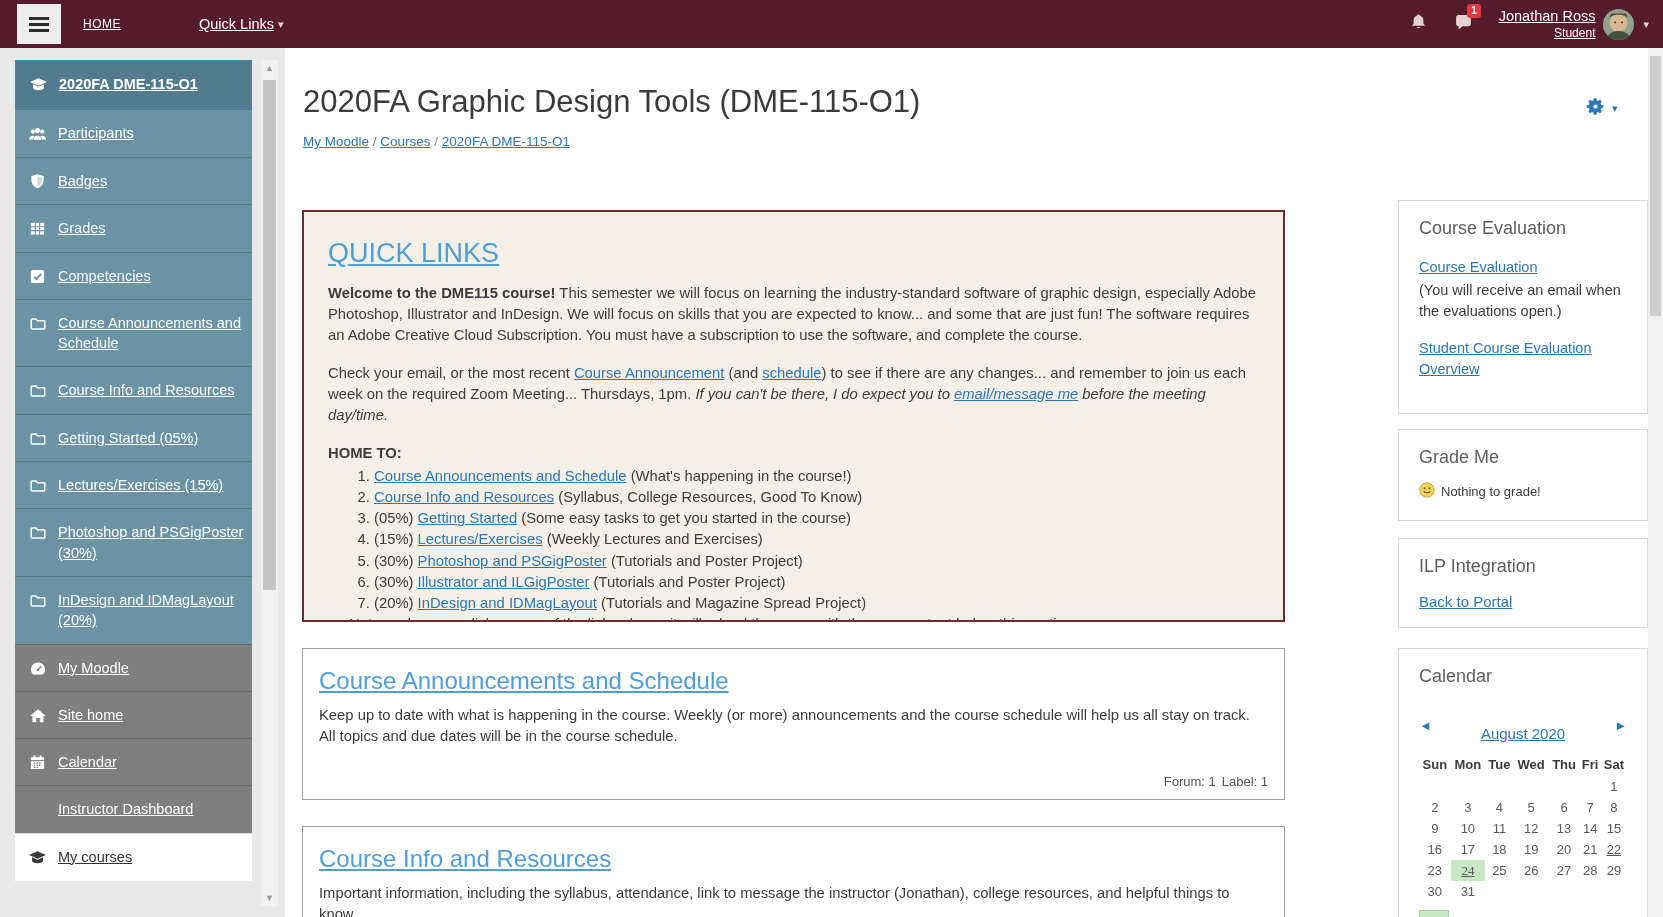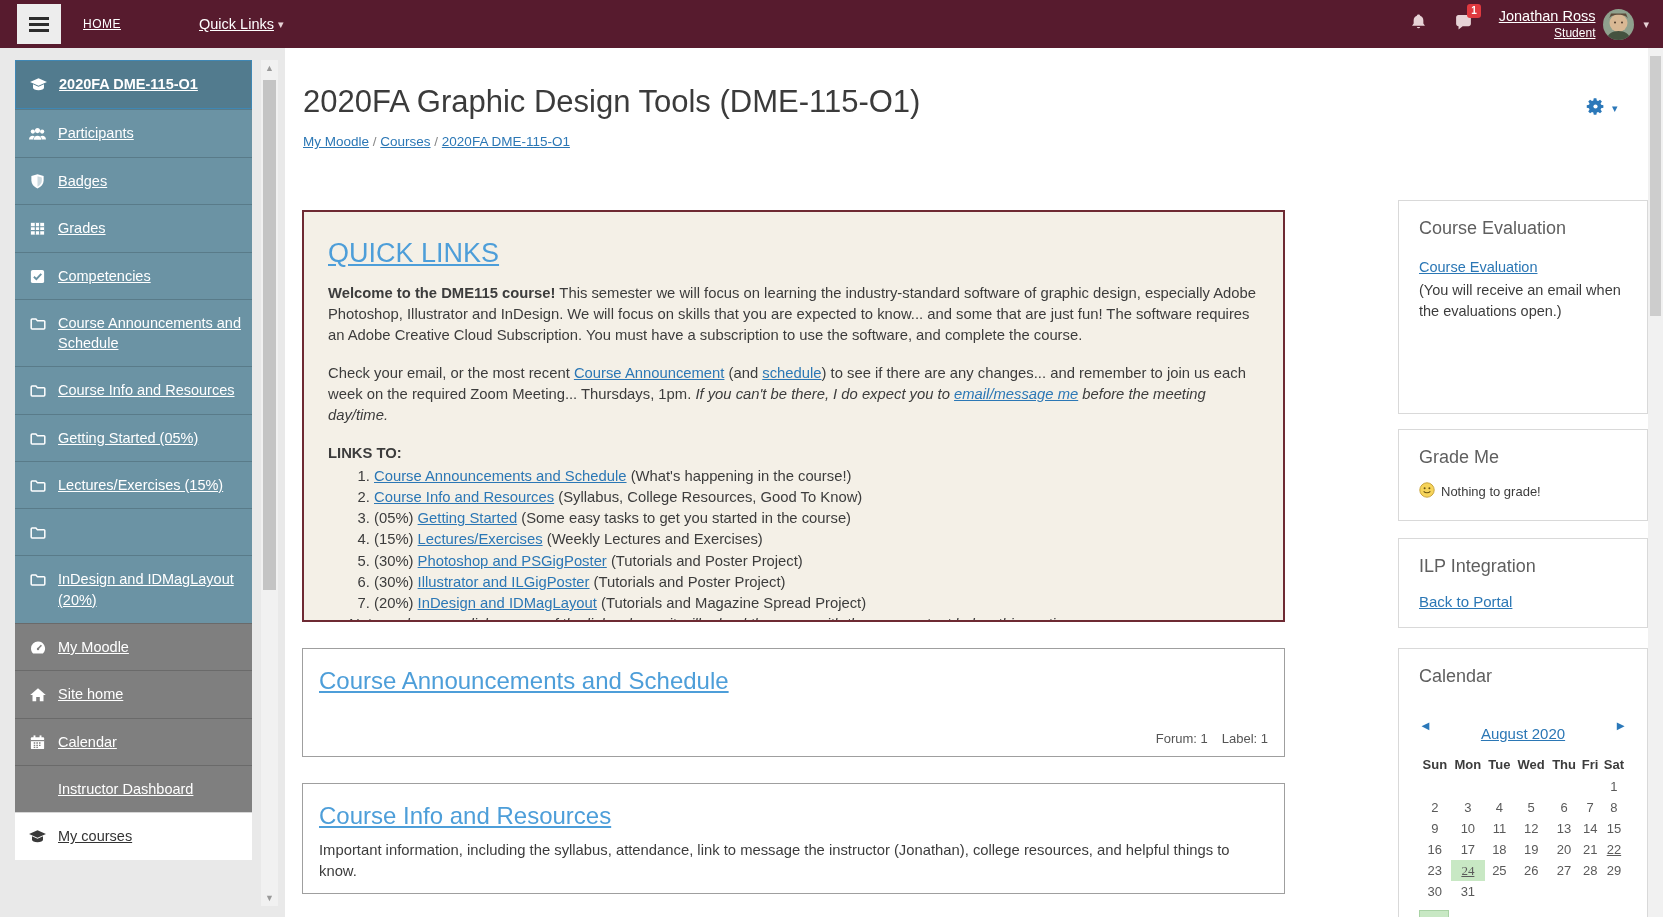--- a/index.html
+++ b/index.html
@@ -61,21 +61,21 @@
   .ql-box .jumpto { font-weight:bold; margin-bottom:2px; }
   .ql-box ol { margin-left:46px; font-size:14.8px; line-height:1.43; }
   .ql-note { font-style:italic; margin-left:20px; font-size:14.4px; }
   .em { font-style:italic; }
 
   
   .section-box { background:#fff; border:1px solid #9f9f9f; padding:14px 16px 10px; margin-top:26px; }
   .section-heading { font-size:24px; font-weight:300; color:#4d9ed9; text-decoration:underline; display:inline-block; margin:4px 0 10px; }
   .section-box p { font-size:14.8px; line-height:1.45; }
   .section-meta { text-align:right; font-size:13px; color:#555; margin-top:26px; }
-  .section-meta span { margin-left:14px; }
+  .section-meta span { margin-left:6px; }
 
   
   .block { background:#fff; border:1px solid #d9d9d9; padding:17px 20px; }
   .block-title { font-size:18px; font-weight:300; color:#5f5f5f; }
   .blk-ce { height:214px; }
   .blk-gm { height:92px; margin-top:15px; }
   .blk-ilp { height:90px; margin-top:17px; }
   .blk-cal { margin-top:20px; height:290px; }
   .blk-ce .block-title { margin-bottom:18px; }
   .blk-ce a, .blk-ce .txt { font-size:14.5px; line-height:1.45; }
@@ -218,20 +218,21 @@
           </svg>
         </span>
       <span class="lbl">Lectures/Exercises (15%)</span>
     </div>
     <div class="nav-item">
       <span class="nicon">
           <svg width="18" height="18" viewBox="0 0 18 18">
             <path d="M2.2 5c0-.5.4-.9.9-.9h3.8l1.5 1.6h6.5c.5 0 .9.4.9.9v6.5c0 .5-.4.9-.9.9H3.1c-.5 0-.9-.4-.9-.9z" fill="none" stroke="#fff" stroke-width="1.5"></path>
           </svg>
         </span>
+      <span class="lbl">Photoshop and PSGigPoster (30%)</span>
     </div>
     <div class="nav-item">
       <span class="nicon">
           <svg width="18" height="18" viewBox="0 0 18 18">
             <path d="M2.2 5c0-.5.4-.9.9-.9h3.8l1.5 1.6h6.5c.5 0 .9.4.9.9v6.5c0 .5-.4.9-.9.9H3.1c-.5 0-.9-.4-.9-.9z" fill="none" stroke="#fff" stroke-width="1.5"></path>
           </svg>
         </span>
       <span class="lbl">InDesign and IDMagLayout (20%)</span>
     </div>
 
@@ -296,49 +297,51 @@
   </div>
   <div class="breadcrumb">
     <span class="sep"><a>My Moodle</a></span><span class="sep"><a>Courses</a></span><a>2020FA DME-115-O1</a>
   </div>
 
   <div class="col-left">
     <div class="ql-box">
       <span class="ql-heading linklike">QUICK LINKS</span>
       <p><strong>Welcome to the DME115 course!</strong><span> This semester we will focus on learning the industry-standard software of graphic design, especially Adobe Photoshop, Illustrator and InDesign. We will focus on skills that you are expected to know... and some that are just fun! The software requires an Adobe Creative Cloud Subscription. You must have a subscription to use the software, and complete the course.</span></p>
       <p><span>Check your email, or the most recent </span><a>Course Announcement</a><span> (and </span><a>schedule</a><span>) to see if there are any changes... and remember to join us each week on the required Zoom Meeting... Thursdays, 1pm. </span><span class="em">If you can't be there, I do expect you to </span><a class="em">email/message me</a><span class="em"> before the meeting day/time.</span></p>
-      <p class="jumpto">LINKS TO:</p>
+      <p class="jumpto">HOME TO:</p>
       <ol>
         <li><span></span><a>Course Announcements and Schedule</a><span> (What's happening in the course!)</span></li>
         <li><span></span><a>Course Info and Resources</a><span> (Syllabus, College Resources, Good To Know)</span></li>
         <li><span>(05%) </span><a>Getting Started</a><span> (Some easy tasks to get you started in the course)</span></li>
         <li><span>(15%) </span><a>Lectures/Exercises</a><span> (Weekly Lectures and Exercises)</span></li>
         <li><span>(30%) </span><a>Photoshop and PSGigPoster</a><span> (Tutorials and Poster Project)</span></li>
         <li><span>(30%) </span><a>Illustrator and ILGigPoster</a><span> (Tutorials and Poster Project)</span></li>
         <li><span>(20%) </span><a>InDesign and IDMagLayout</a><span> (Tutorials and Magazine Spread Project)</span></li>
       </ol>
       <p class="ql-note">Note... when you click on one of the links above, it will reload the page, with the new content below this section.</p>
     </div>
 
     <div class="section-box">
       <span class="section-heading linklike">Course Announcements and Schedule</span>
+      <p>Keep up to date with what is happening in the course. Weekly (or more) announcements and the course schedule will help us all stay on track. All topics and due dates will be in the course schedule.</p>
       <div class="section-meta"><span>Forum: 1</span><span>Label: 1</span></div>
     </div>
 
     <div class="section-box">
       <span class="section-heading linklike">Course Info and Resources</span>
       <p>Important information, including the syllabus, attendance, link to message the instructor (Jonathan), college resources, and helpful things to know.</p>
     </div>
   </div>
 
   <div class="col-right">
     <div class="block blk-ce">
       <div class="block-title">Course Evaluation</div>
       <a>Course Evaluation</a>
       <span class="txt">(You will receive an email when the evaluations open.)</span>
+      <a>Student Course Evaluation Overview</a>
     </div>
 
     <div class="block blk-gm">
       <div class="block-title">Grade Me</div>
       <div class="gm-row">
         <span><svg width="16" height="16" viewBox="0 0 16 16">
               <circle cx="8" cy="8" r="7.2" fill="#f6d45a" stroke="#caa53f"></circle>
               <circle cx="5.6" cy="6.3" r="1" fill="#6b5512"></circle>
               <circle cx="10.4" cy="6.3" r="1" fill="#6b5512"></circle>
               <path d="M5 9.6c1.2 1.5 4.8 1.5 6 0" stroke="#6b5512" stroke-width="1.1" fill="none" stroke-linecap="round"></path>

